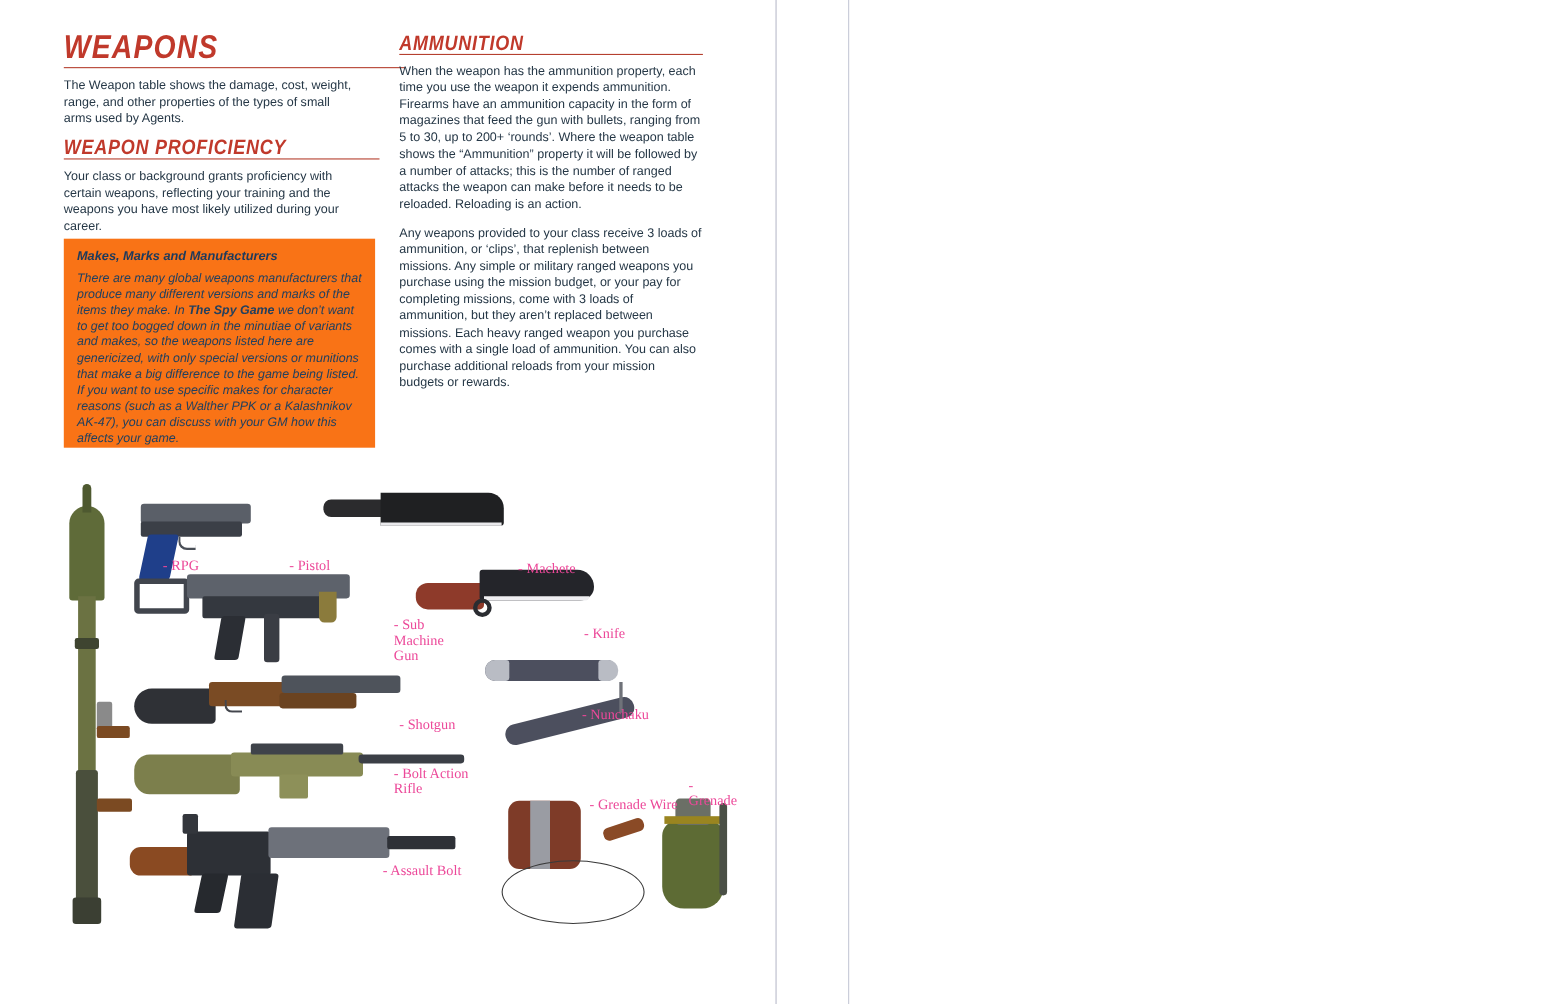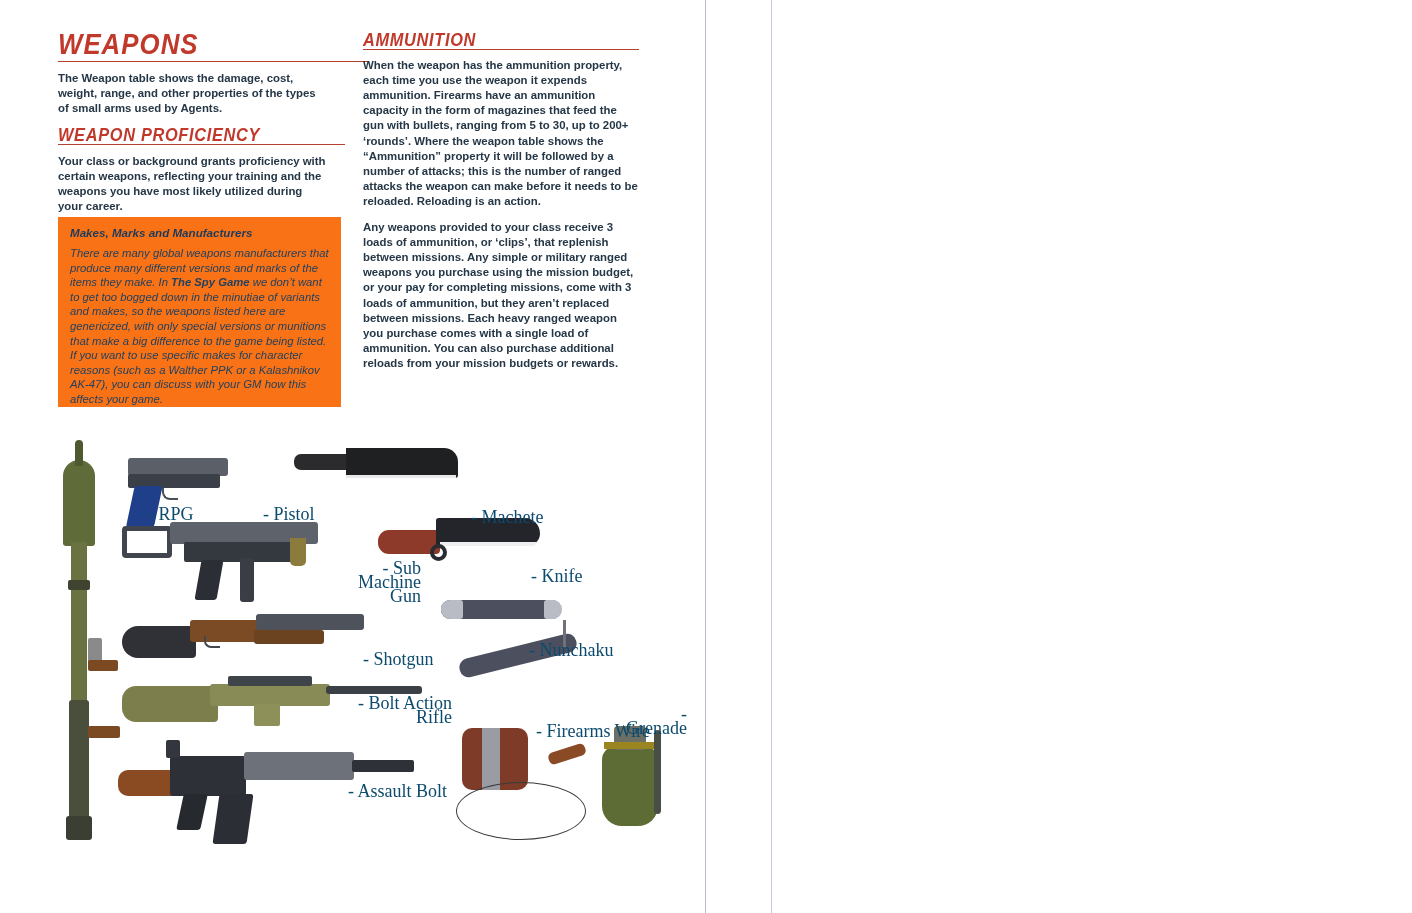--- a/index.html
+++ b/index.html
@@ -50,21 +50,21 @@
     transform: scaleX(0.86);
     transform-origin: left center;
     white-space: nowrap;
   }
   .rule-red {
     height: 1px; background: #b5402f; margin-top: 2px;
   }
 
   
   .body-col { color: #253746; font-size: 11.4px; line-height: 15.1px; }
-  .body-col p { margin-bottom: 11px; font-weight: bold; }
+  .body-col p { margin-bottom: 11px; }
 
   
   .col1 { position: absolute; left: 58px; top: 28px; width: 268px; }
   .col2 { position: absolute; left: 363px; top: 32px; width: 276px; }
 
   
   .sidebar-box {
     position: absolute; left: 58px; top: 217px; width: 283px;
     background: #f97316;
     padding: 9px 12px 0 12px;
@@ -78,25 +78,24 @@
   }
   .sidebar-body b { font-weight: 700; font-style: italic; }
 
   
   .illus {
     position: absolute; left: 58px; top: 430px; width: 600px; height: 420px;
   }
   .lbl {
     position: absolute;
     font-family: "Liberation Serif", serif;
-    font-size: 18px;
-    color: #0c4a6e;
+    font-size: 13px;
+    color: #ec4899;
     line-height: 14px;
     white-space: pre-line;
-    text-align: right;
   }
 
   
   .art { position: absolute; }
   .sheen {
     background-image: linear-gradient(180deg, rgba(255,255,255,.55) 0%, rgba(255,255,255,.05) 38%, rgba(0,0,0,.22) 100%);
   }
 
   
   .footer-left  { position: absolute; left: 0;   bottom: 0; width: 706px; height: 56px; }
@@ -256,21 +255,21 @@
           <div class="lbl" style="left: 413px; top: 80px;">- Machete</div>
           <div class="lbl" style="left: 300px; top: 131px;">- Sub
 Machine
 Gun</div>
           <div class="lbl" style="left: 473px; top: 139px;">- Knife</div>
           <div class="lbl" style="left: 305px; top: 222px;">- Shotgun</div>
           <div class="lbl" style="left: 471px; top: 213px;">- Nunchaku</div>
           <div class="lbl" style="left: 300px; top: 266px;">- Bolt Action
 Rifle</div>
           <div class="lbl" style="left: 568px; top: 277px;">- Grenade</div>
-          <div class="lbl" style="left: 478px; top: 294px;">- Firearms Wire</div>
+          <div class="lbl" style="left: 478px; top: 294px;">- Grenade Wire</div>
           <div class="lbl" style="left: 290px; top: 354px;">- Assault Bolt</div>
         </div>
     </div>
 
   </div>
 
   <div class="page-right">
 
     
 

